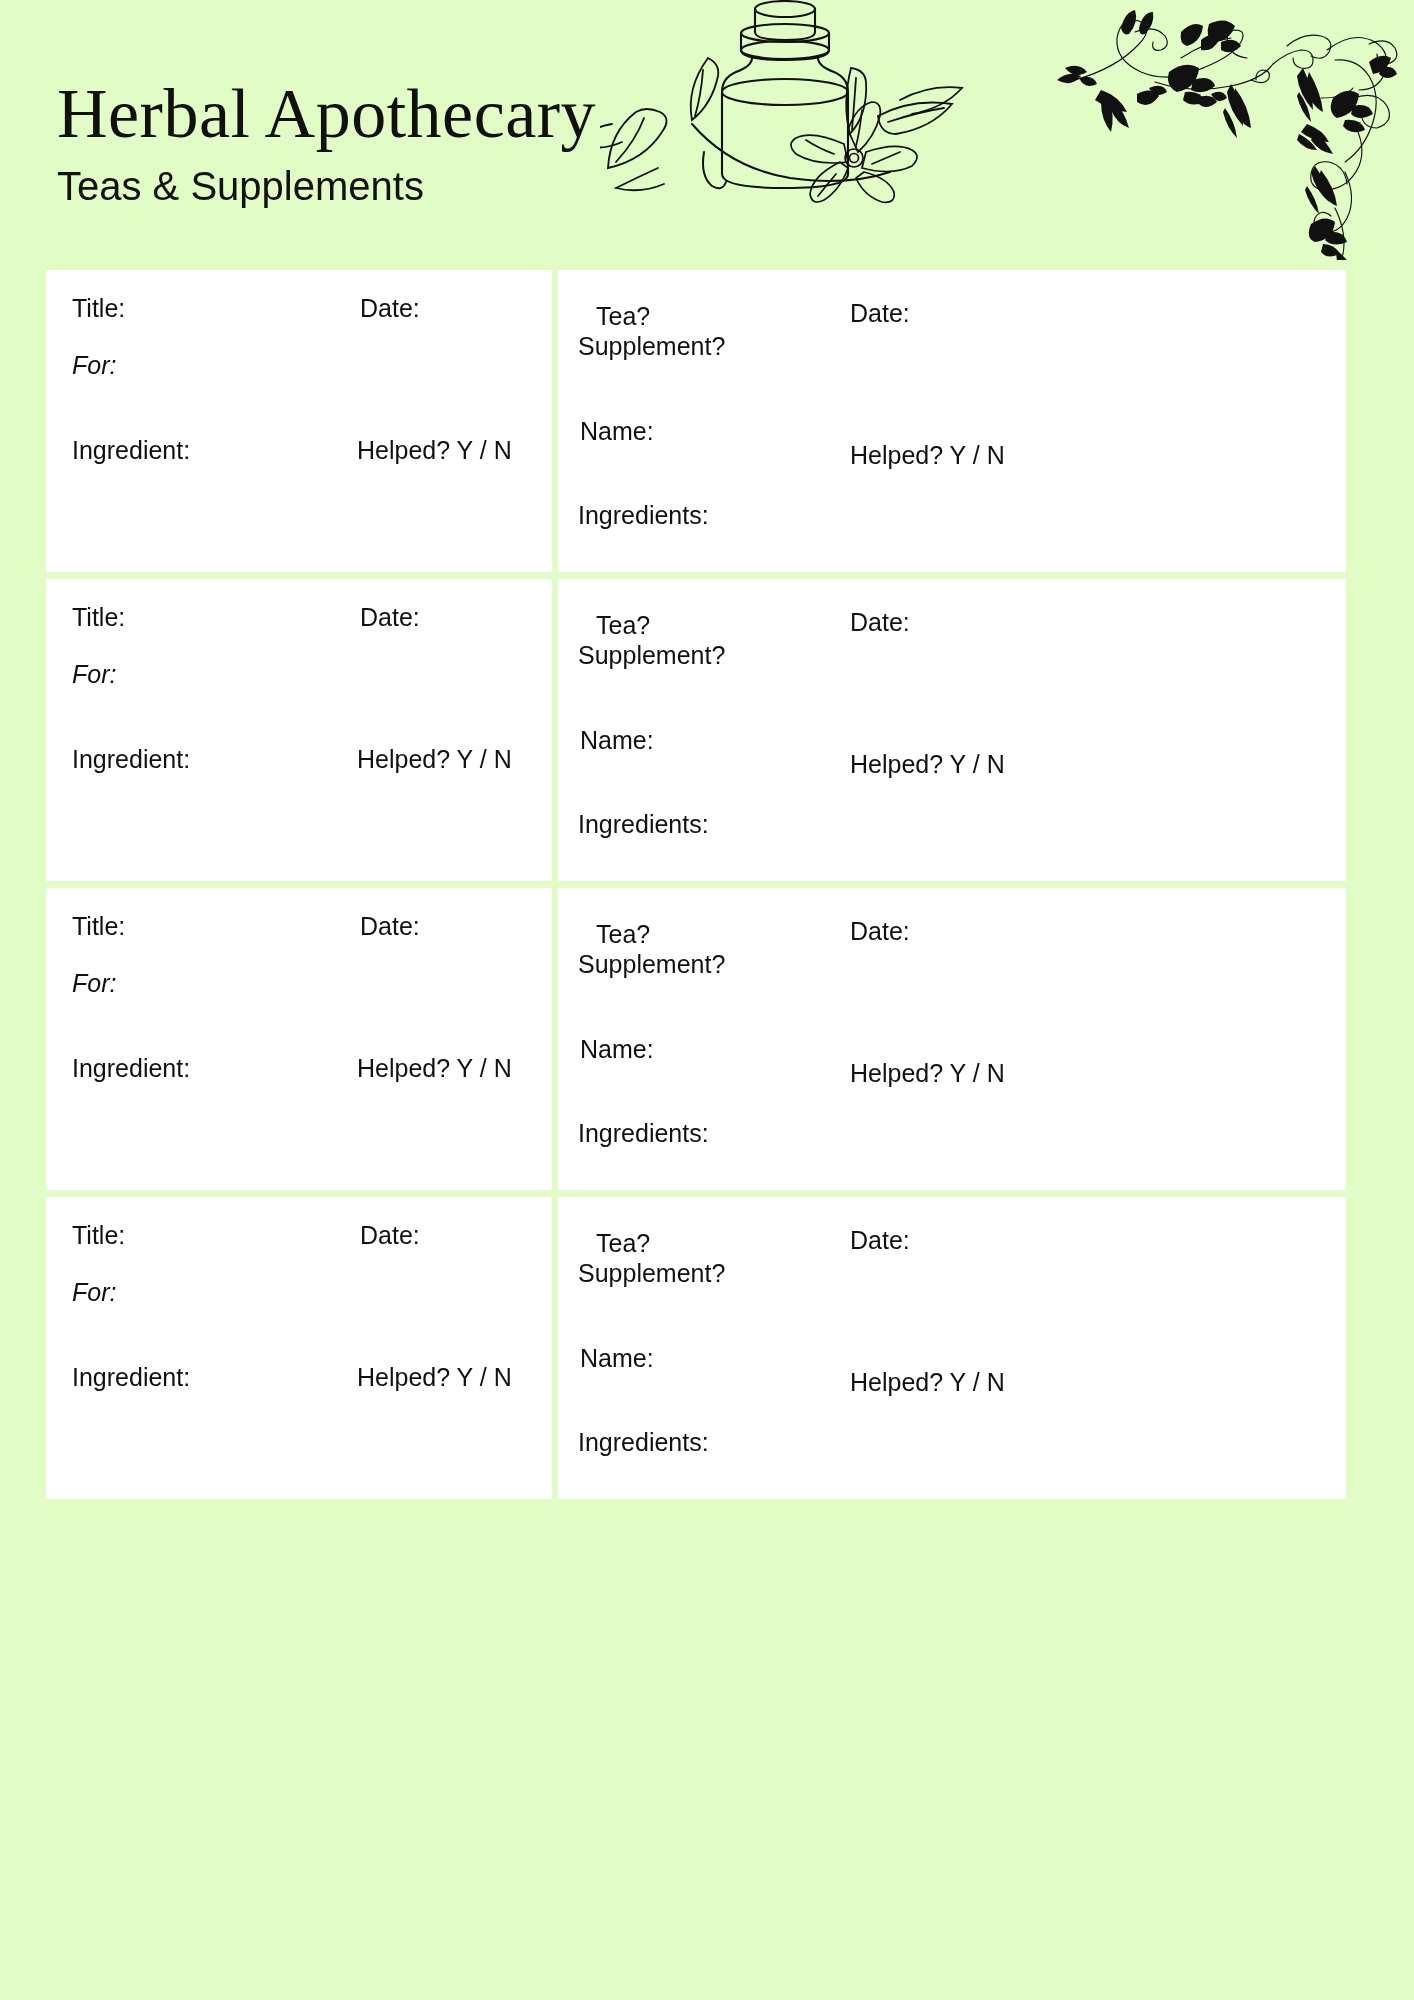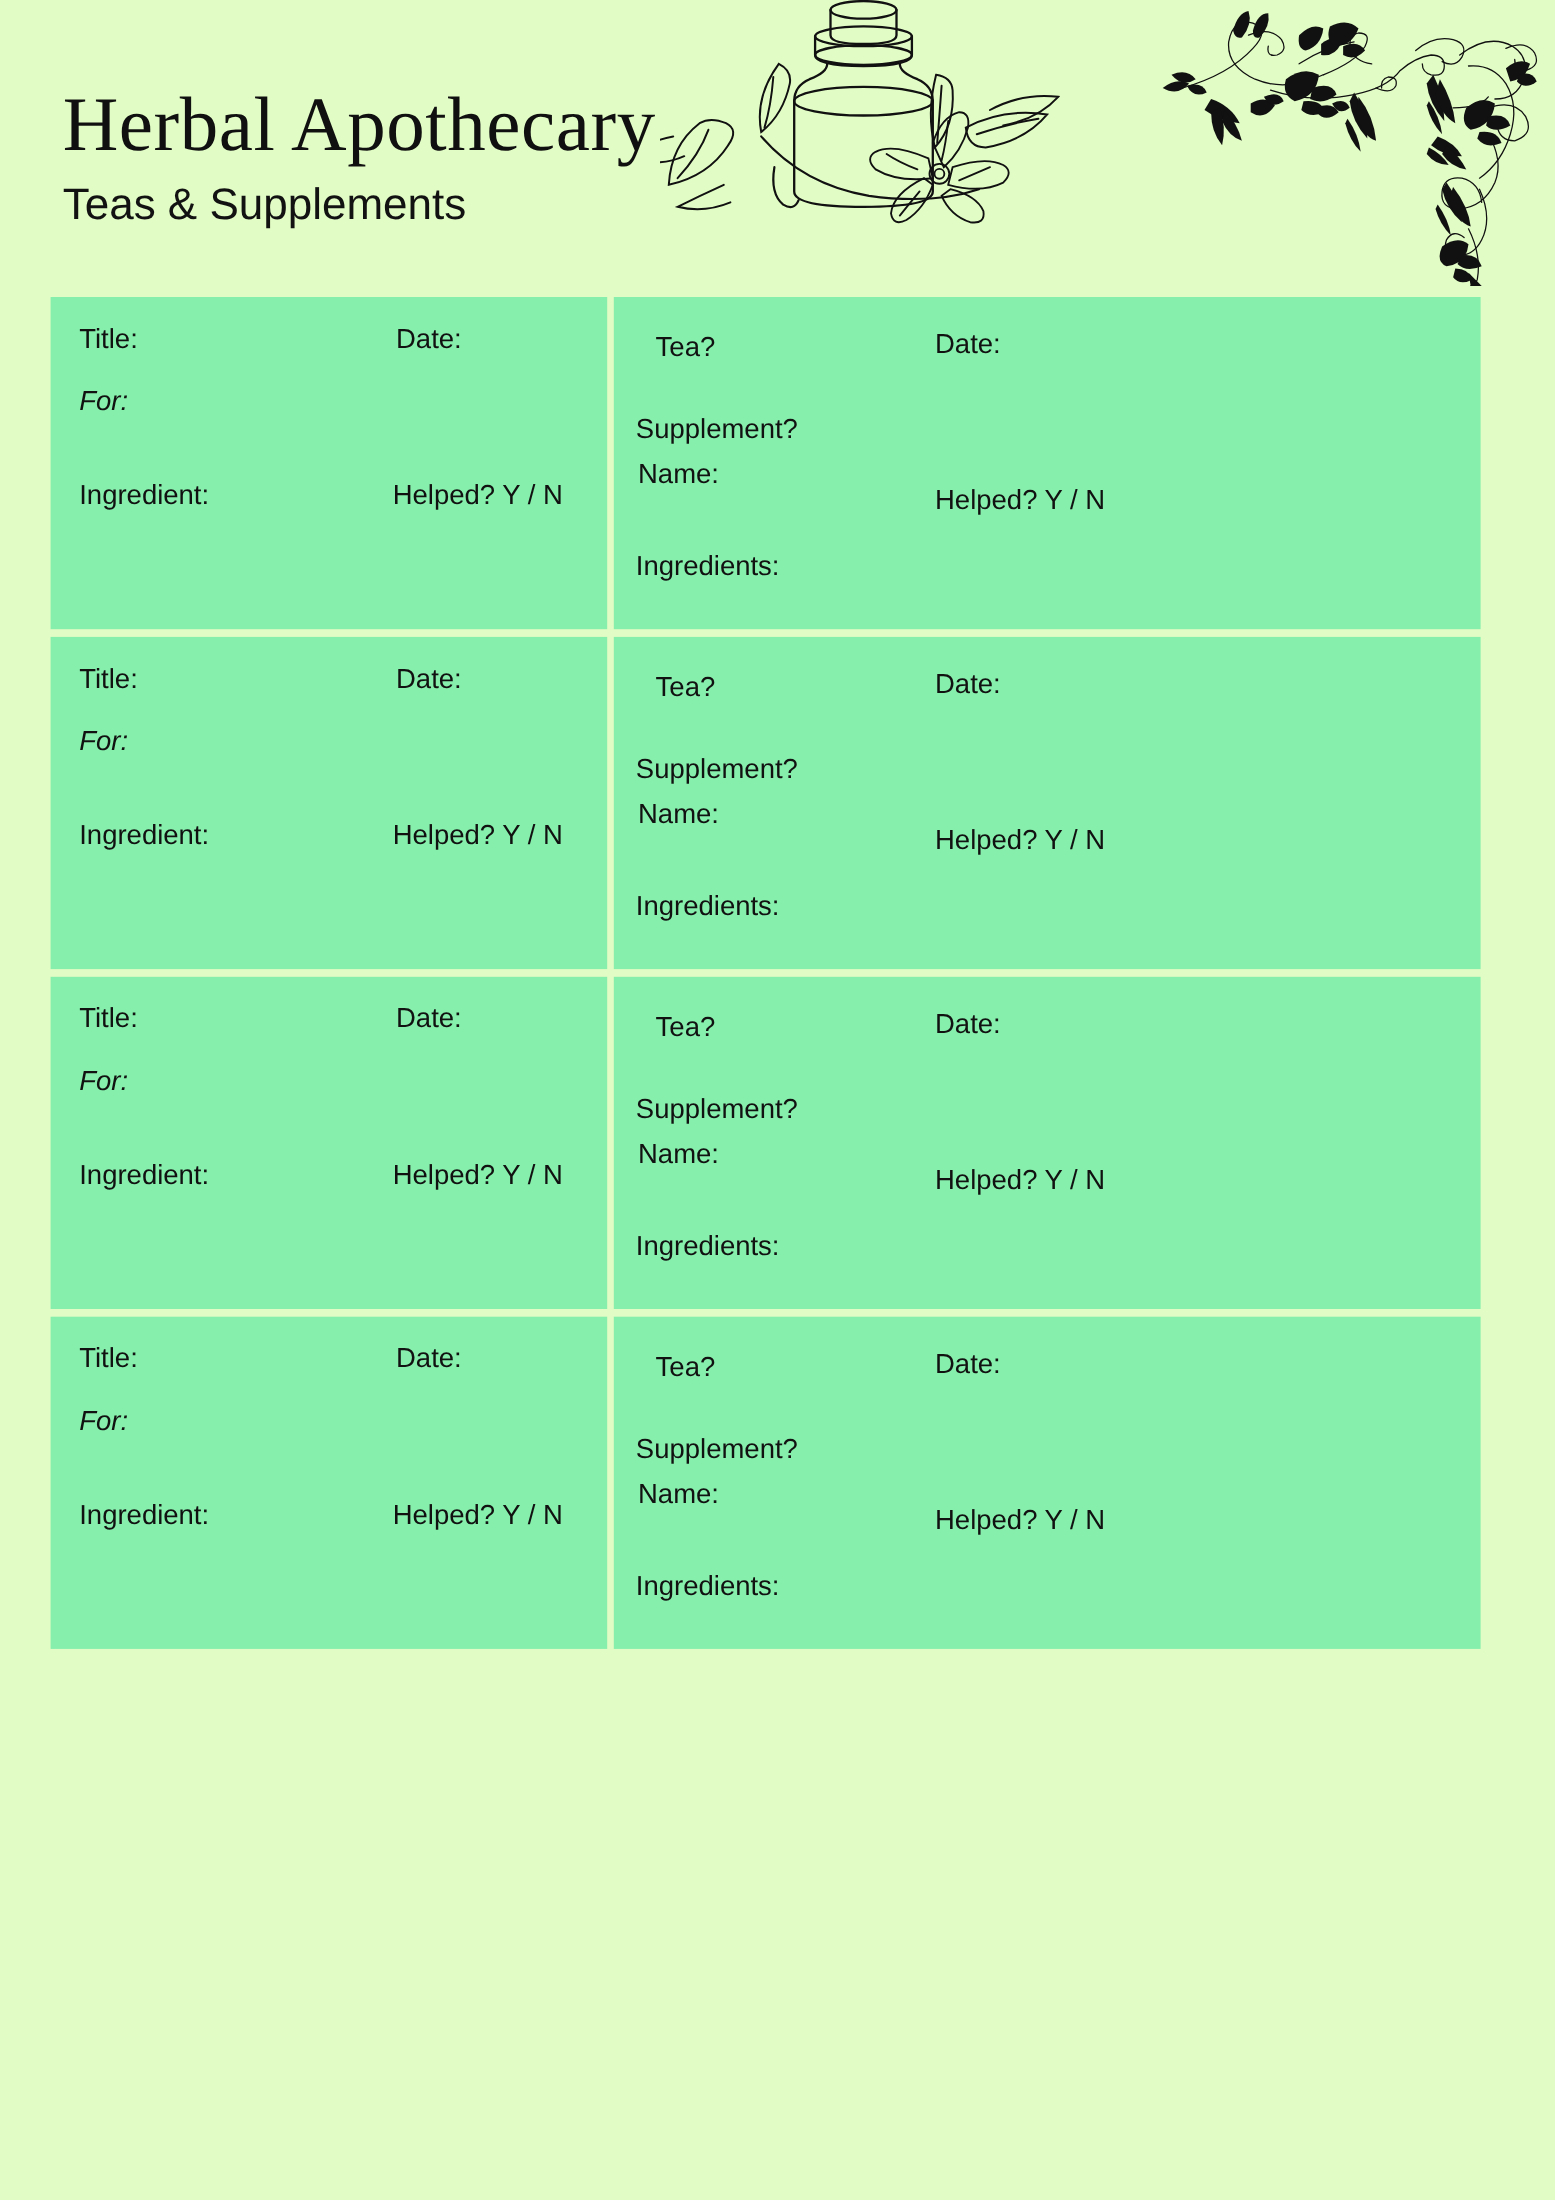--- a/index.html
+++ b/index.html
@@ -83,21 +83,21 @@
   }
   .card-row {
     position: relative;
     height: 302px;
     margin-bottom: 7px;
   }
   .card {
     position: absolute;
     top: 0;
     height: 302px;
-    background: #86efac;
+    background: #ffffff;
     box-sizing: border-box;
   }
   .card.left  { left: 0px;   width: 506px; }
   .card.right { left: 512px; width: 788px; }
 
   .lbl {
     position: absolute;
     color: #111111;
     font-family: "Liberation Sans", sans-serif;
     font-size: 25px;
@@ -107,21 +107,21 @@
 
   
   .l-title      { left: 26px;  top: 23px;  }
   .l-date       { left: 314px; top: 23px;  }
   .l-for        { left: 26px;  top: 80px; font-style: italic;  }
   .l-ingredient { left: 26px;  top: 165px; }
   .l-helped     { left: 311px; top: 165px; }
 
   
   .r-tea         { left: 38px;  top: 31px;  }
-  .r-supp        { left: 20px;  top: 61px; margin-top: 44px;  }
+  .r-supp        { left: 20px;  top: 61px;  }
   .r-date        { left: 292px; top: 28px;  }
   .r-name        { left: 22px;  top: 146px; }
   .r-helped      { left: 292px; top: 170px; }
   .r-ingredients { left: 20px;  top: 230px; }
 </style>
 </head>
 <body>
 
 <div id="page">
 

